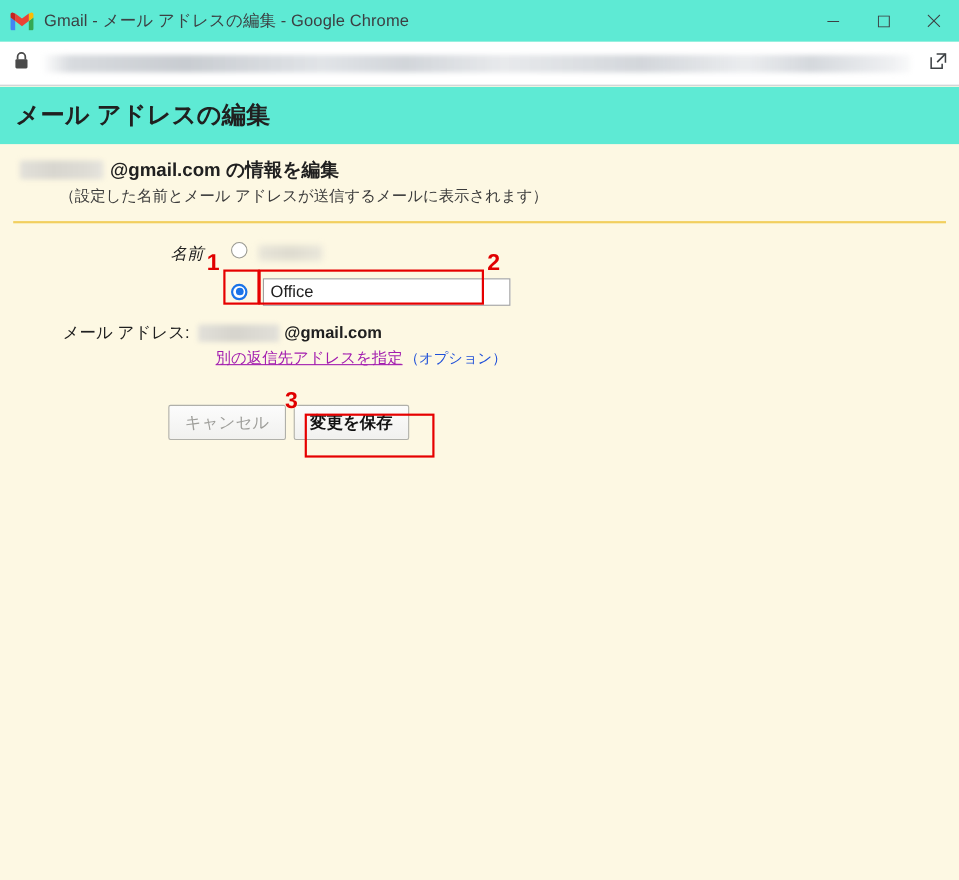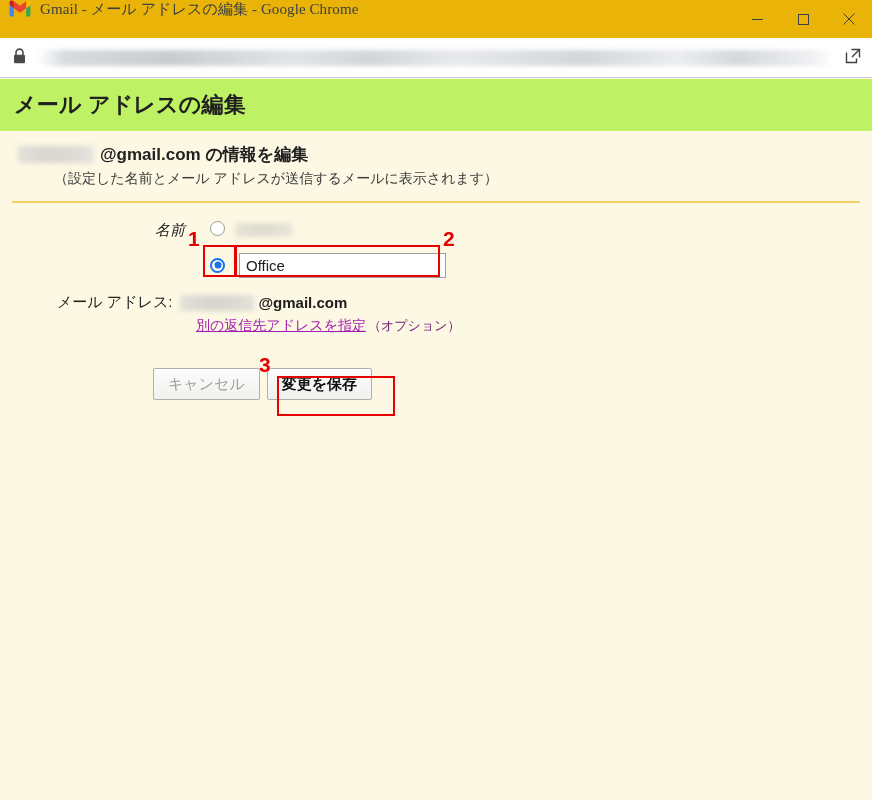--- a/index.html
+++ b/index.html
@@ -7,22 +7,22 @@
     margin: 0; padding: 0;
     width: 872px; height: 800px;
     overflow: hidden;
     font-family: "Liberation Sans", "DejaVu Sans", sans-serif;
   }
   body { background: #fdf8e3; }
 
   
   .titlebar {
     position: absolute; left: 0; top: 0; width: 872px; height: 38px;
-    background: #eab308;
-    display: flex; align-items: flex-start; font-family: Liberation Serif, serif;
+    background: #5eead4;
+    display: flex; align-items: center;
   }
   .gmail-logo {
     margin-left: 9px; width: 22px; height: 17px; flex: 0 0 auto;
   }
   .title-text {
     margin-left: 9px;
     font-size: 15px; color: #3c4043;
     white-space: nowrap; letter-spacing: 0.1px;
   }
   .wincontrols {
@@ -64,21 +64,21 @@
   .popout-icon {
     position: absolute; right: 10px; top: 50%; transform: translateY(-50%);
   }
 
   
   .page {
     position: absolute; left: 0; top: 79px; width: 872px; height: 721px;
     background: #fdf8e3;
   }
   .yellow-header {
-    height: 52px; background: #bef264;
+    height: 52px; background: #5eead4;
     display: flex; align-items: center;
   }
   .yellow-header h1 {
     margin: 0 0 0 14px;
     font-size: 22px; font-weight: bold; color: #202020;
     letter-spacing: 0.2px;
   }
 
   .subhead {
     padding: 12px 0 0 18px;
@@ -137,21 +137,21 @@
   .account-note {
     font-size: 13px; color: #3b3b3b; margin-left: 8px; white-space: nowrap;
   }
 
   .row-name2 {
     padding-left: 210px; margin-top: 8px; height: 28px;
     display: flex; align-items: center;
   }
   .name-input {
     margin-left: 14px;
-    width: 207px; height: 25px;
+    width: 225px; height: 25px;
     border: 1px solid #a0a0a0; background: #ffffff;
     font-size: 15px; color: #202020;
     padding: 0 6px; outline: none;
     font-family: "Liberation Sans", sans-serif;
   }
 
   .row-email {
     margin-top: 14px; padding-left: 57px;
     display: flex; align-items: center;
     font-size: 15px; color: #202020;
@@ -162,21 +162,21 @@
     border-radius: 2px; filter: blur(2.4px); display: inline-block; }
   .email-dom { font-weight: bold; }
 
   .row-link {
     margin-top: 5px; padding-left: 196px;
     font-size: 14px; color: #3b3b3b;
   }
   .row-link a {
     color: #a21caf; text-decoration: underline;
   }
-  .link-opt { color: #701a75; margin-left: 2px; font-size: 13px; }
+  .link-opt { color: #1d4ed8; margin-left: 2px; font-size: 13px; }
 
   .row-buttons {
     margin-top: 33px; padding-left: 153px;
     display: flex; align-items: center; gap: 7px;
   }
   .btn {
     font-family: "Liberation Sans", sans-serif;
     font-size: 15px;
     height: 32px; padding: 0 14px;
     border: 1px solid #b0b0aa;

